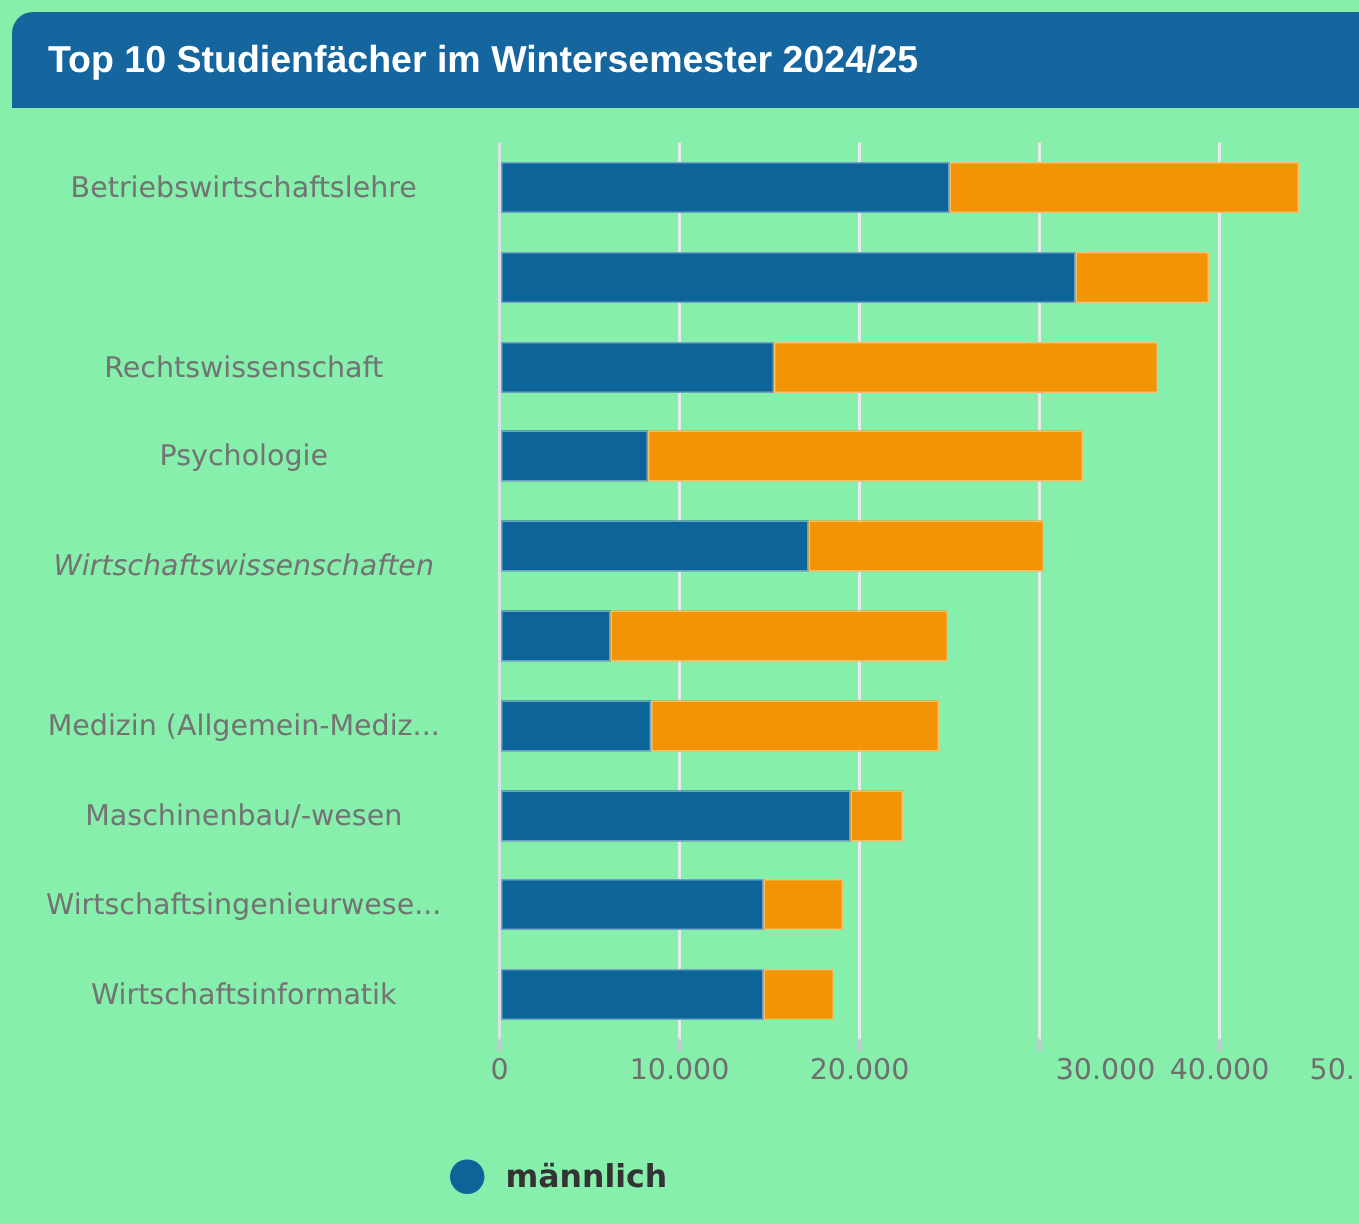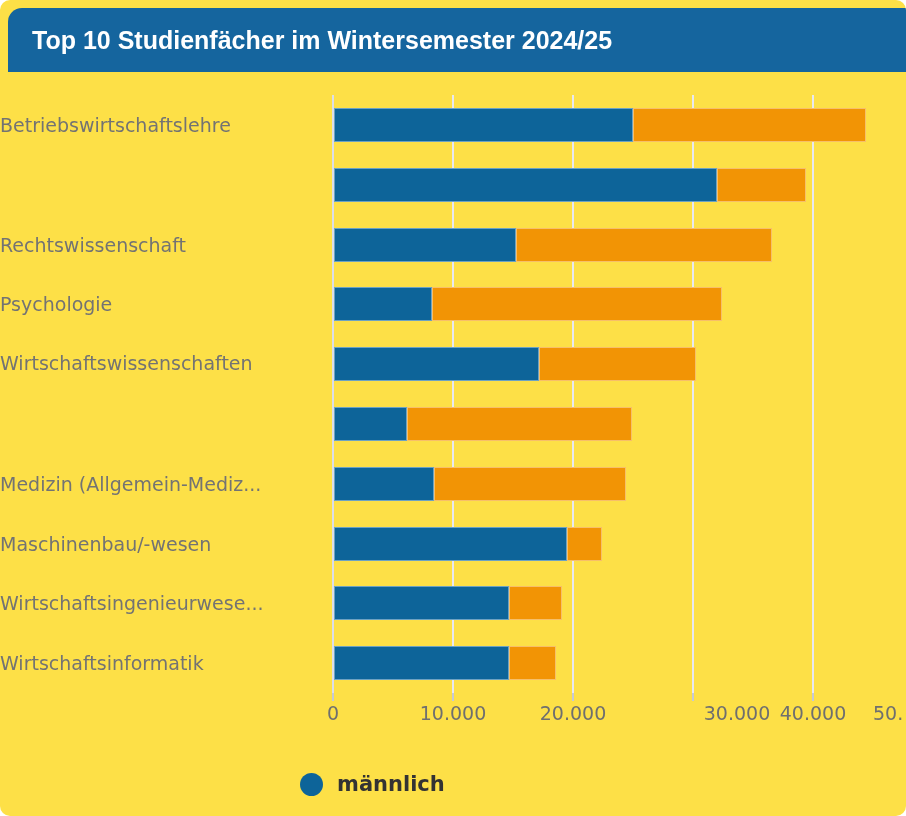--- a/index.html
+++ b/index.html
@@ -1,33 +1,33 @@
 <!DOCTYPE html>
 <html><head>
 <meta charset="utf-8">
 <style>
   html,body{margin:0;padding:0;background:#fff;}
   .canvas{
-    position:relative;width:906px;height:816px;background:#fde047;
-    overflow:hidden;font-family:"DejaVu Sans", sans-serif;border-radius:10px;
+    position:relative;width:906px;height:816px;background:#86efac;
+    overflow:hidden;font-family:"DejaVu Sans", sans-serif;
   }
   .header{
     position:absolute;left:8px;top:8px;width:930px;height:64px;
     border-radius:14px 14px 0 0;
   }
   .header h1{
     margin:0;padding:0 0 0 24px;line-height:64px;
     font-family:"Liberation Sans", sans-serif;
     font-size:25px;font-weight:bold;color:#ffffff;white-space:nowrap;
   }
   .plot{position:absolute;left:0;top:0;width:906px;height:706px;}
   .gridline{position:absolute;top:95px;width:2px;height:598px;}
   .tickmark{position:absolute;top:693px;width:2px;height:8px;}
   .cat-label{
-    position:absolute;left:0;width:325px;text-align:left;
+    position:absolute;left:0;width:325px;text-align:center;
     font-size:19px;color:#737373;white-space:nowrap;overflow:hidden;
     transform:translateY(-50%);
   }
   .bar{position:absolute;height:34px;box-shadow:inset 0 0 0 1px rgba(255,255,255,0.4);}
   .x-label{
     position:absolute;top:702px;transform:translateX(-50%);
     font-size:19px;color:#6f6f6f;white-space:nowrap;
   }
   .x-label.clipped{transform:none;}
   .legend{
@@ -66,21 +66,21 @@
       <div class="bar" style="left: 334px; top: 107.9px; width: 298.8px; background: rgb(13, 100, 153);"></div>
       <div class="bar" style="left: 632.8px; top: 107.9px; width: 232.8px; background: rgb(242, 148, 5);"></div>
       <div class="bar" style="left: 334px; top: 167.7px; width: 382.8px; background: rgb(13, 100, 153);"></div>
       <div class="bar" style="left: 716.8px; top: 167.7px; width: 88.8px; background: rgb(242, 148, 5);"></div>
       <div class="cat-label" style="top: 244.5px;">Rechtswissenschaft</div>
       <div class="bar" style="left: 334px; top: 227.5px; width: 182.4px; background: rgb(13, 100, 153);"></div>
       <div class="bar" style="left: 516.4px; top: 227.5px; width: 255.6px; background: rgb(242, 148, 5);"></div>
       <div class="cat-label" style="top: 304.3px;">Psychologie</div>
       <div class="bar" style="left: 334px; top: 287.3px; width: 98.4px; background: rgb(13, 100, 153);"></div>
       <div class="bar" style="left: 432.4px; top: 287.3px; width: 289.2px; background: rgb(242, 148, 5);"></div>
-      <div class="cat-label" style="top: 363px;">Wirtschaftswissenschaften</div>
+      <div class="cat-label" style="top: 377px; font-style: italic;">Wirtschaftswissenschaften</div>
       <div class="bar" style="left: 334px; top: 347.1px; width: 205.2px; background: rgb(13, 100, 153);"></div>
       <div class="bar" style="left: 539.2px; top: 347.1px; width: 157.2px; background: rgb(242, 148, 5);"></div>
       <div class="bar" style="left: 334px; top: 406.9px; width: 73.2px; background: rgb(13, 100, 153);"></div>
       <div class="bar" style="left: 407.2px; top: 406.9px; width: 224.4px; background: rgb(242, 148, 5);"></div>
       <div class="cat-label" style="top: 483.7px;">Medizin (Allgemein-Mediz...</div>
       <div class="bar" style="left: 334px; top: 466.7px; width: 99.6px; background: rgb(13, 100, 153);"></div>
       <div class="bar" style="left: 433.6px; top: 466.7px; width: 192px; background: rgb(242, 148, 5);"></div>
       <div class="cat-label" style="top: 543.5px;">Maschinenbau/-wesen</div>
       <div class="bar" style="left: 334px; top: 526.5px; width: 232.8px; background: rgb(13, 100, 153);"></div>
       <div class="bar" style="left: 566.8px; top: 526.5px; width: 34.8px; background: rgb(242, 148, 5);"></div>

